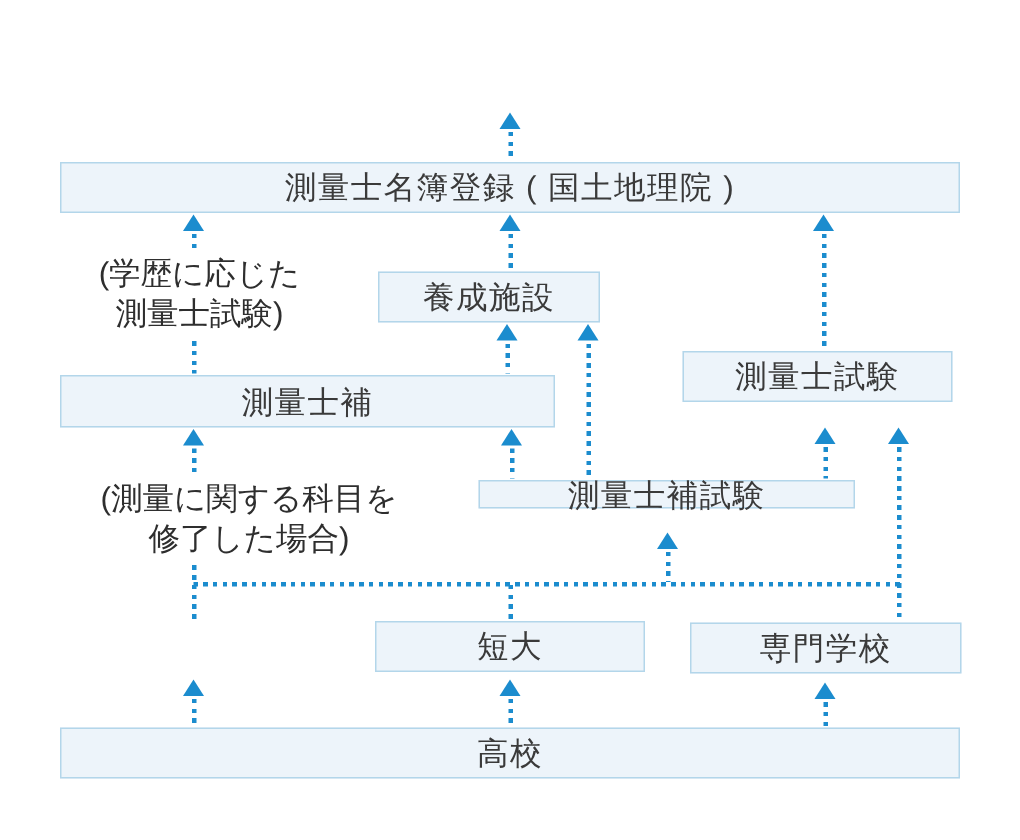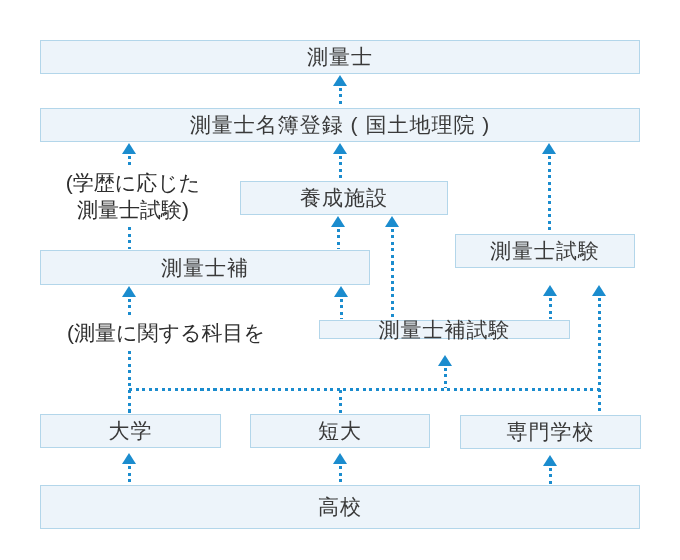--- a/index.html
+++ b/index.html
@@ -110,47 +110,42 @@
       <div class="vline" style="left: 548.5px; top: 468px; height: 16px;"></div>
       <div class="hline" style="left: 129px; top: 387.5px; width: 471px;"></div>
     </div>
   <div class="layer" id="annotations-layer">
       <div class="annotation" style="left: 38px; top: 168px; width: 190px;">
         <div>(学歴に応じた</div>
         <div>測量士試験)</div>
       </div>
       <div class="annotation" style="left: 56px; top: 318px; width: 220px;">
         <div>(測量に関する科目を</div>
+        <div>修了した場合)</div>
       </div>
     </div>
   <div class="layer" id="nodes-layer">
-      <div class="node" style="left: 40px; top: 40px; width: 600px; height: 34px;">
-        <span>測量士</span>
-      </div>
       <div class="node" style="left: 40px; top: 108px; width: 600px; height: 34px;">
         <span>測量士名簿登録 ( 国土地理院 )</span>
       </div>
-      <div class="node" style="left: 240px; top: 181px; width: 208px; height: 34px;">
+      <div class="node" style="left: 252px; top: 181px; width: 148px; height: 34px;">
         <span>養成施設</span>
       </div>
       <div class="node" style="left: 40px; top: 250px; width: 330px; height: 35px;">
         <span>測量士補</span>
       </div>
       <div class="node" style="left: 455px; top: 234px; width: 180px; height: 34px; justify-content: center;">
         <span>測量士試験</span>
       </div>
       <div class="node" style="left: 319px; top: 320px; width: 251px; height: 19px;">
         <span>測量士補試験</span>
       </div>
-      <div class="node" style="left: 40px; top: 414px; width: 181px; height: 34px;">
-        <span>大学</span>
-      </div>
       <div class="node" style="left: 250px; top: 414px; width: 180px; height: 34px;">
         <span>短大</span>
       </div>
       <div class="node" style="left: 460px; top: 415px; width: 181px; height: 34px;">
         <span>専門学校</span>
       </div>
-      <div class="node" style="left: 40px; top: 485px; width: 600px; height: 44px;">
+      <div class="node" style="left: 40px; top: 485px; width: 600px; height: 34px;">
         <span>高校</span>
       </div>
     </div>
 </div>
 
 </body></html>

